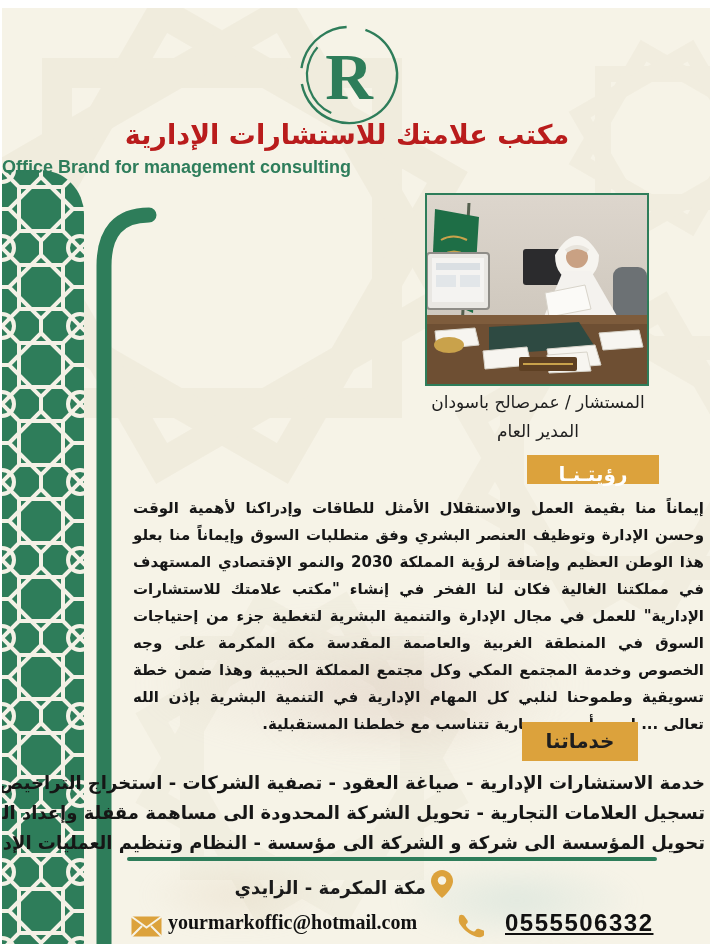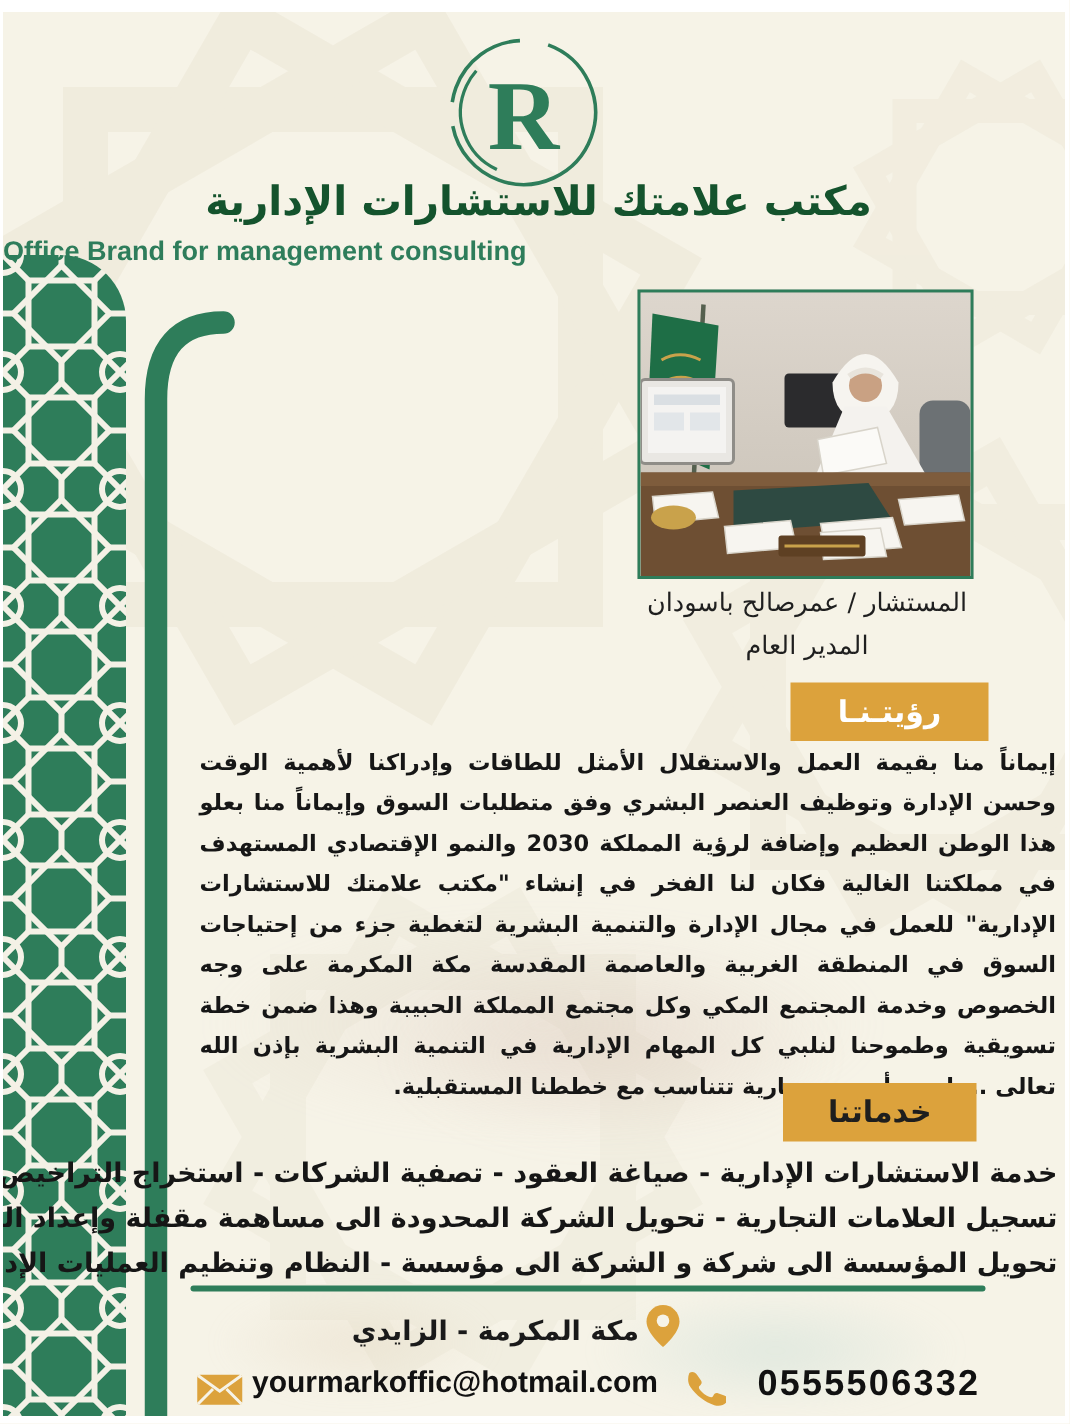--- a/index.html
+++ b/index.html
@@ -21,22 +21,22 @@
   .band{
     position:absolute;left:0px;top:162px;width:82px;height:774px;
     overflow:hidden;border-top-right-radius:44px;
   }
   .stripe-svg{position:absolute;left:91px;top:196px;}
 
   .logo-svg{position:absolute;left:292px;top:13px;}
   .logo-letter{font-family:"Liberation Serif","DejaVu Serif",serif;font-weight:bold;}
 
   .title-ar{
-    position:absolute;left:12px;top:111px;width:690px;text-align:center;
-    direction:rtl;font-size:27px;font-weight:bold;color:#14532d;
+    position:absolute;left:0;top:111px;width:690px;text-align:center;
+    direction:rtl;font-size:27px;font-weight:bold;color:#b91c1c;
   }
   .title-en{
     position:absolute;left:0;top:149px;width:690px;
     font-family:"Liberation Sans",sans-serif;font-size:18px;font-weight:bold;color:#2E7D5B;
   }
 
   .photo{
     position:absolute;left:423px;top:185px;width:224px;height:193px;
     border:2px solid #2E7D5A;box-sizing:border-box;background:#D2CBC1;overflow:hidden;
   }
@@ -47,22 +47,22 @@
   }
   .person-role{
     position:absolute;left:375px;top:413px;width:322px;text-align:center;
     direction:rtl;font-size:17px;font-weight:normal;color:#1F1F1F;
   }
 
   .badge{
     position:absolute;background:#DCA23C;text-align:center;font-weight:bold;
     direction:rtl;font-size:20px;
   }
-  .vision-badge{left:525px;top:447px;width:132px;height:39px;line-height:39px;color:#FFFFFF;}
-  .services-badge{left:520px;top:714px;width:129px;height:39px;line-height:39px;color:#1E1E1E;}
+  .vision-badge{left:525px;top:447px;width:132px;height:29px;line-height:39px;color:#FFFFFF;}
+  .services-badge{left:520px;top:714px;width:116px;height:39px;line-height:39px;color:#1E1E1E;}
 
   .vision-text{
     position:absolute;left:131px;top:487px;width:571px;
     direction:rtl;text-align:justify;font-size:15px;line-height:27px;
     font-weight:bold;color:#161616;
   }
   .services-lines{
     position:absolute;left:118px;top:760px;width:585px;
     direction:rtl;text-align:center;font-weight:bold;font-size:18px;
     line-height:30px;color:#161616;
@@ -75,27 +75,27 @@
   }
 
   .pin-icon{position:absolute;left:428px;top:861px;}
   .location-text{
     position:absolute;left:180px;top:869px;width:244px;text-align:right;
     direction:rtl;font-size:18px;font-weight:bold;color:#1A1A1A;
   }
   .mail-icon{position:absolute;left:129px;top:908px;}
   .email-text{
     position:absolute;left:166px;top:903px;
-    font-family:Liberation Sans, sans-serif;font-size:20px;font-weight:bold;color:#111111;
+    font-family:Liberation Serif, serif;font-size:20px;font-weight:bold;color:#111111;
   }
   .phone-icon{position:absolute;left:455px;top:904px;}
   .phone-text{
     position:absolute;left:503px;top:901px;
     font-family:"Liberation Sans",sans-serif;font-size:24px;font-weight:bold;
-    letter-spacing:1.5px;color:#111111;
+    letter-spacing:1.5px;color:#111111;text-decoration:underline;
   }
 </style>
 </head>
 <body>
 
 <div class="page">
 
   <svg class="motif" style="left:-60px;top:-50px;" width="560" height="560" viewBox="0 0 560 560">
     <g fill="none" stroke="#EDE8D8" stroke-width="30" opacity="0.6" transform="translate(280,280)">
       <rect x="-165" y="-165" width="330" height="330"></rect>

